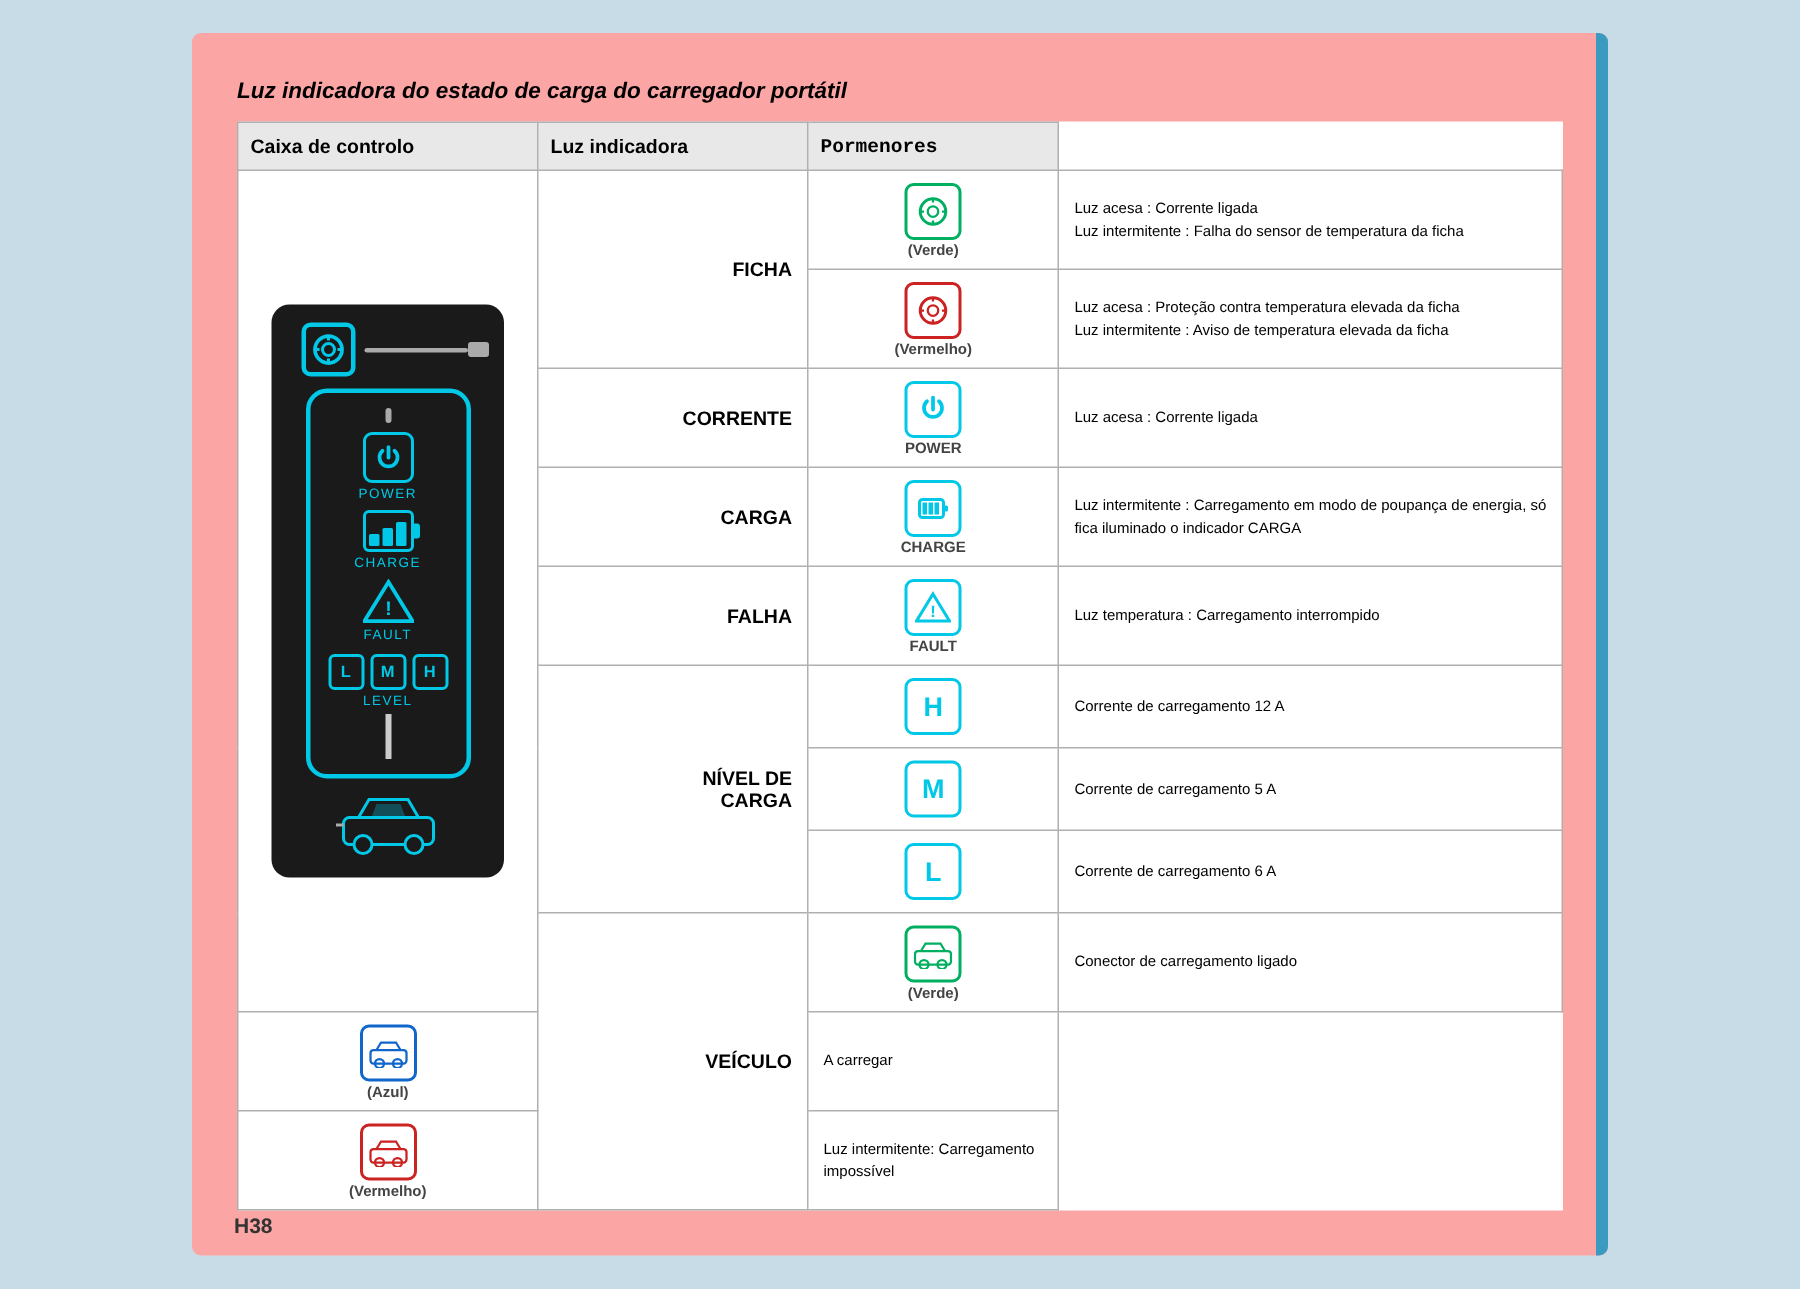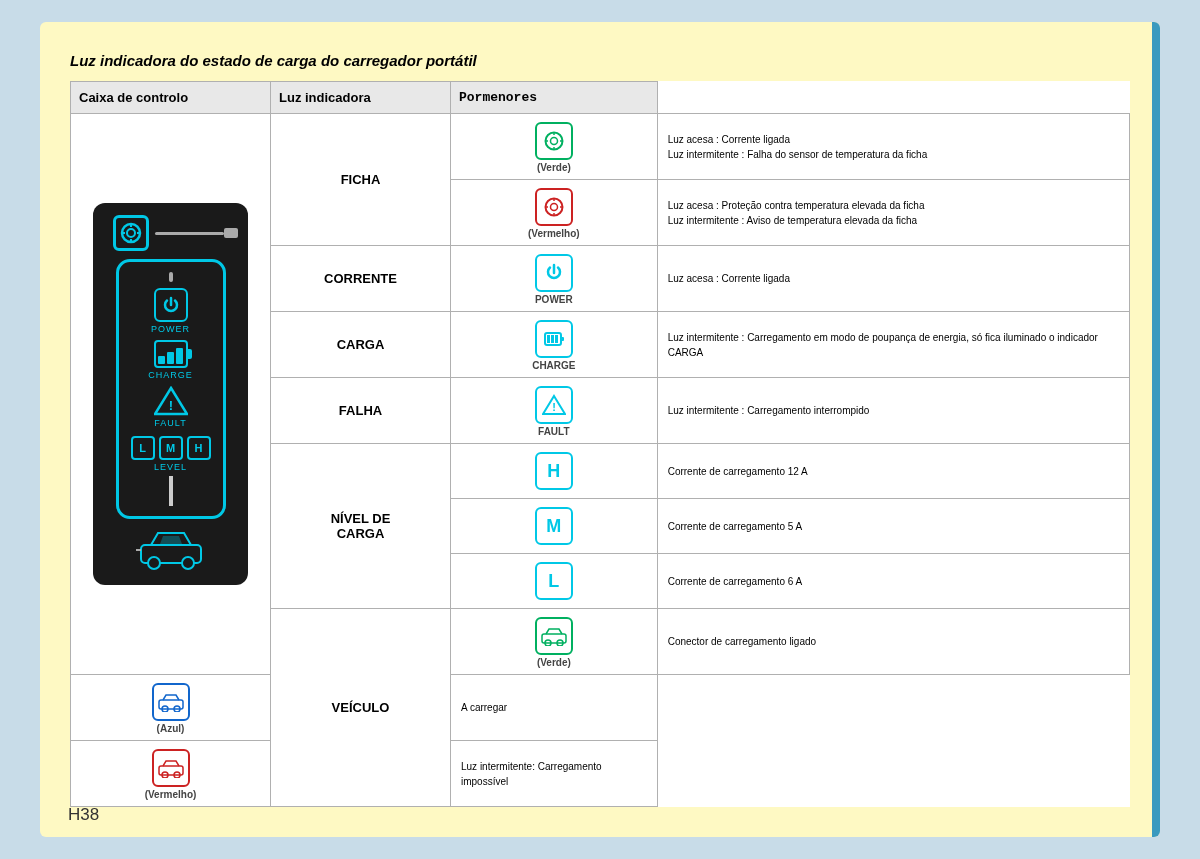--- a/index.html
+++ b/index.html
@@ -7,22 +7,22 @@
       background: #c8dce8;
       font-family: Arial, sans-serif;
       font-size: 13px;
       width: 1200px;
       min-height: 859px;
       display: flex;
       align-items: center;
       justify-content: center;
     }
     .page-container {
-      background: #fef9c3;
-      width: 1120px;
+      background: #fca5a5;
+      width: 944px;
       min-height: 790px;
       border-radius: 6px;
       padding: 30px 30px 30px 30px;
       position: relative;
     }
     .page-title {
       font-style: italic;
       font-weight: bold;
       font-size: 15px;
       margin-bottom: 12px;
@@ -214,35 +214,35 @@
       color: #444;
       display: block;
       text-align: center;
       font-weight: bold;
     }
     .ind-cell {
       text-align: center;
       vertical-align: middle;
     }
     .row-group-label {
-      text-align: center;
+      text-align: right;
       font-weight: bold;
       vertical-align: middle;
     }
     .details-text {
       font-size: 10px;
       line-height: 1.5;
     }
     
     .page-num {
       position: absolute;
       bottom: 12px;
       left: 28px;
-      font-size: 17px;
-      font-weight: normal;
+      font-size: 14px;
+      font-weight: bold;
       color: #333;
     }
     
     .page-container::after {
       content: '';
       position: absolute;
       top: 0; right: 0;
       width: 8px;
       height: 100%;
       background: #3a9abf;
@@ -417,21 +417,21 @@
         <td class="row-group-label">FALHA</td>
         <td class="ind-cell">
           <div class="ind-icon">
             <svg width="24" height="24" viewBox="0 0 24 24">
               <polygon points="12,3 23,21 1,21" fill="none" stroke="#00c8e6" stroke-width="2"></polygon>
               <text x="12" y="18" text-anchor="middle" fill="#00c8e6" font-size="11" font-weight="bold">!</text>
             </svg>
           </div>
           <span class="icon-label">FAULT</span>
         </td>
-        <td class="details-text">Luz intermitente : Carregamento interrompido</td>
+        <td class="details-text">Luz temperatura : Carregamento interrompido</td>
       </tr>
 
       <tr>
         <td class="row-group-label" rowspan="3">NÍVEL DE<br>CARGA</td>
         <td class="ind-cell">
           <div class="ind-icon" style="font-weight:bold;">H</div>
         </td>
         <td class="details-text">Corrente de carregamento 12 A</td>
       </tr>
       <tr>

